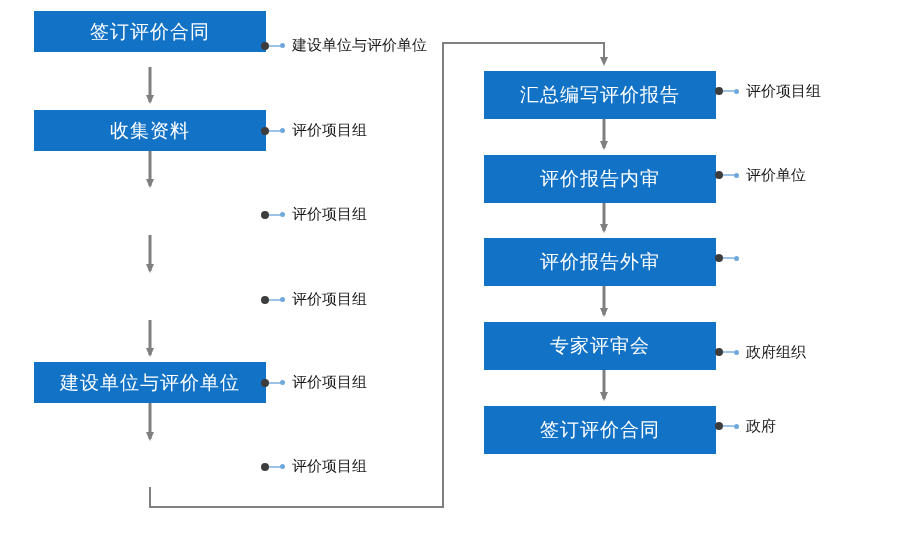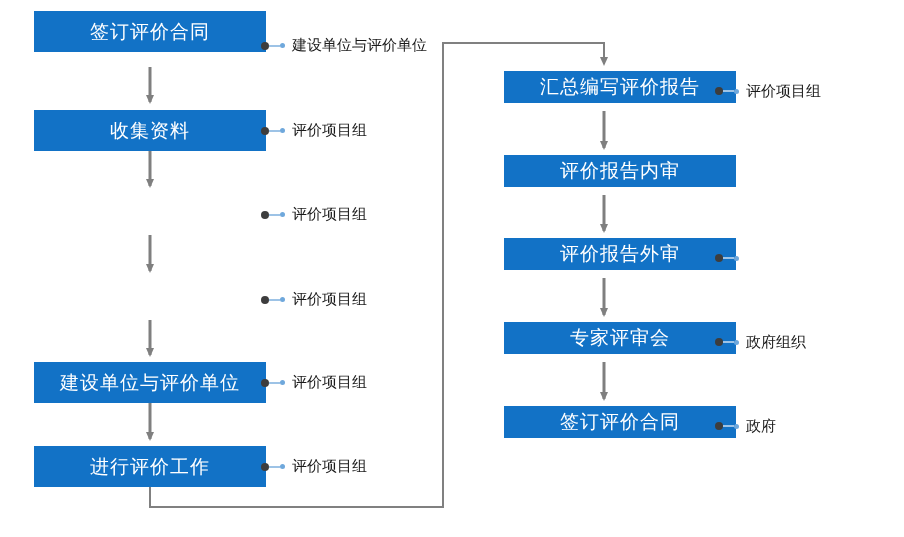--- a/index.html
+++ b/index.html
@@ -18,21 +18,21 @@
     position:absolute;
     width:232px;height:41px;
     background:#1272c6;
     color:#ffffff;
     display:flex;align-items:center;justify-content:center;
     font-size:19px;
     letter-spacing:1px;
     white-space:nowrap;
   }
   .box.left-col{left:34px;}
-  .box.right-col{left:504px;height:32px;text-align:right;}
+  .box.right-col{left:484px;height:48px;text-align:right;}
   .annot{
     position:absolute;
     height:41px;
     display:flex;align-items:center;
     white-space:nowrap;
   }
   .annot.left-col{left:261px;}
   .annot.right-col{left:715px;height:40px;}
   .dot-dark{
     width:8px;height:8px;border-radius:50%;
@@ -83,23 +83,20 @@
 
   <div class="box left-col" style="top:11px">
       <span>签订评价合同</span>
     </div>
   <div class="box left-col" style="top:110px">
       <span>收集资料</span>
     </div>
   <div class="box left-col" style="top:362px">
       <span>建设单位与评价单位</span>
     </div>
-  <div class="box left-col" style="top:446px">
-      <span>进行评价工作</span>
-    </div>
 
   <div class="annot left-col" style="top:25px">
       <span class="dot-dark"></span>
       <span class="annot-line"></span>
       <span class="dot-light"></span>
       <span class="annot-text">建设单位与评价单位</span>
     </div>
   <div class="annot left-col" style="top:110px">
       <span class="dot-dark"></span>
       <span class="annot-line"></span>
@@ -146,26 +143,32 @@
   <div class="box right-col" style="top:406px">
       <span>签订评价合同</span>
     </div>
 
   <div class="annot right-col" style="top:71px">
       <span class="dot-dark"></span>
       <span class="annot-line"></span>
       <span class="dot-light"></span>
       <span class="annot-text">评价项目组</span>
     </div>
+  <div class="annot right-col" style="top:155px">
+      <span class="dot-dark"></span>
+      <span class="annot-line"></span>
+      <span class="dot-light"></span>
+      <span class="annot-text">评价单位</span>
+    </div>
   <div class="annot right-col" style="top:238px">
       <span class="dot-dark"></span>
       <span class="annot-line"></span>
       <span class="dot-light"></span>
     </div>
-  <div class="annot right-col" style="top:322px">
+  <div class="annot right-col" style="top:332px">
       <span class="dot-dark"></span>
       <span class="annot-line"></span>
       <span class="dot-light"></span>
       <span class="annot-text">政府组织</span>
     </div>
   <div class="annot right-col" style="top:406px">
       <span class="dot-dark"></span>
       <span class="annot-line"></span>
       <span class="dot-light"></span>
       <span class="annot-text">政府</span>

